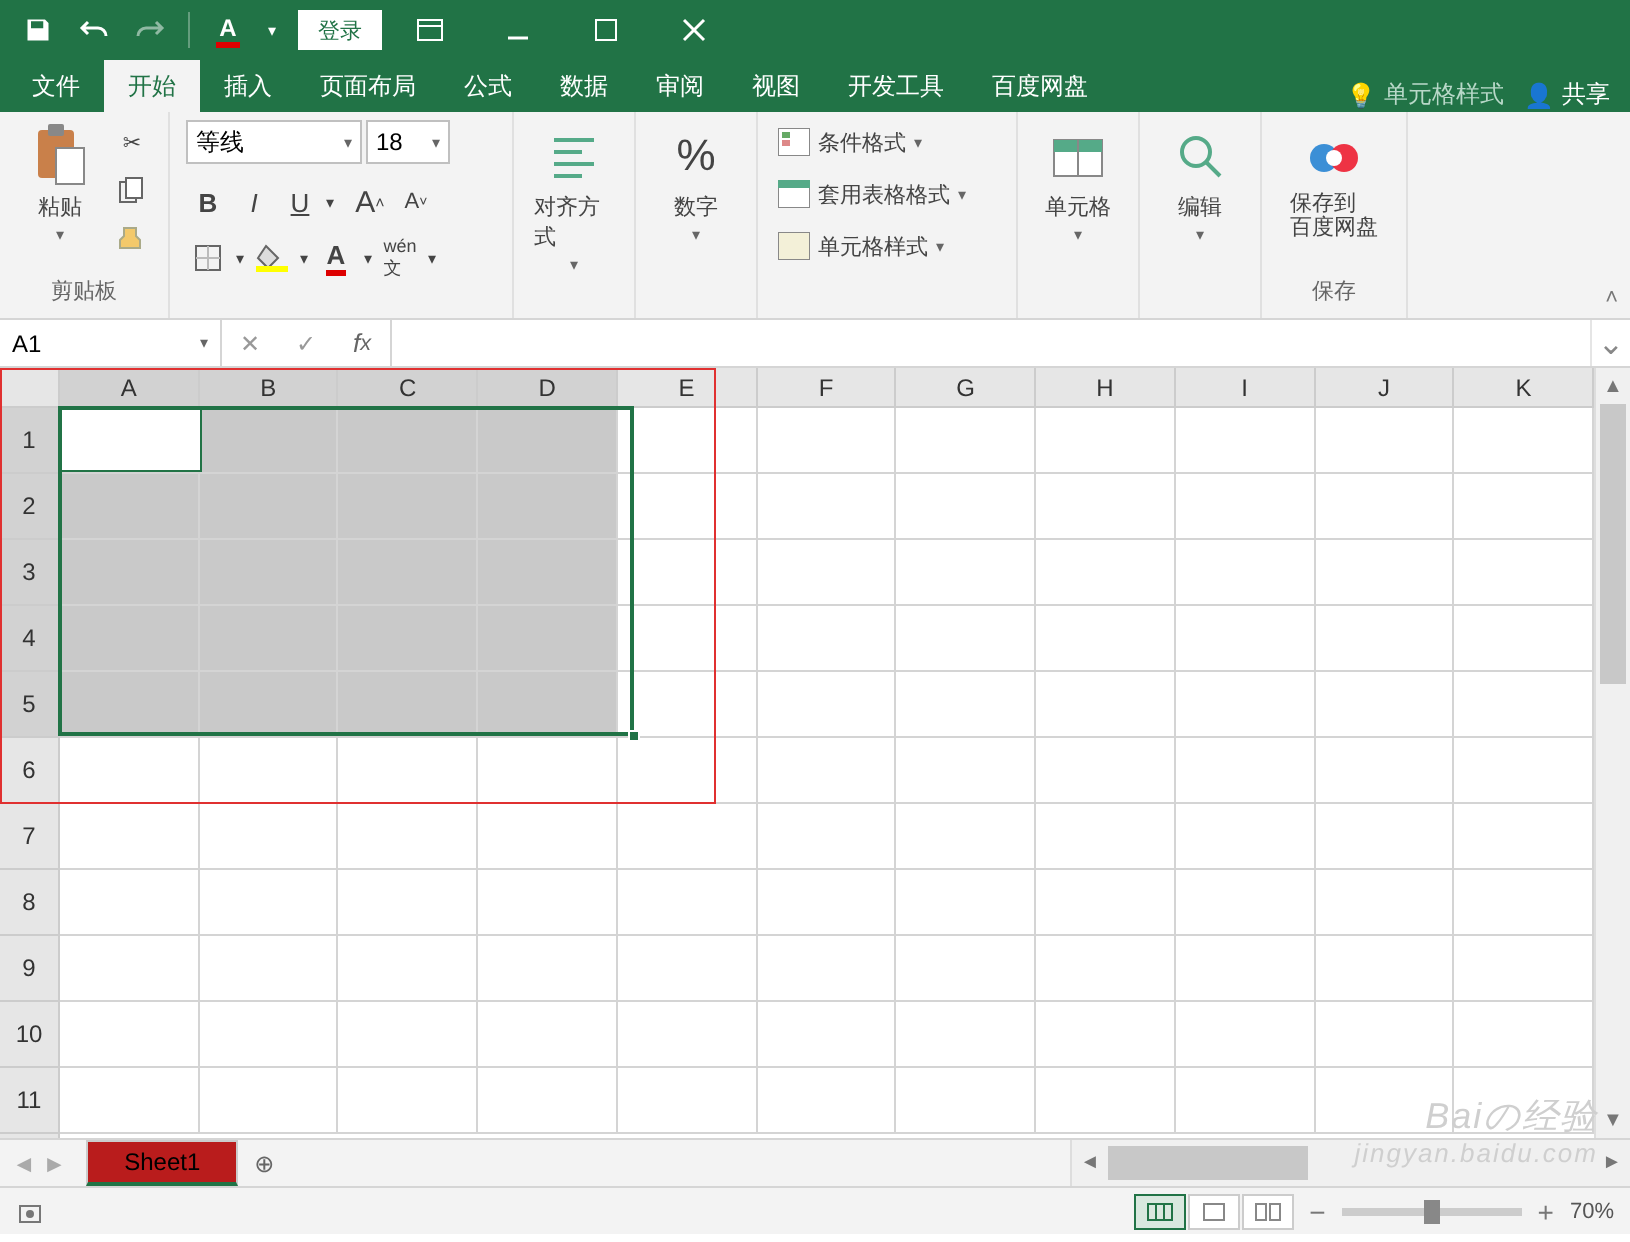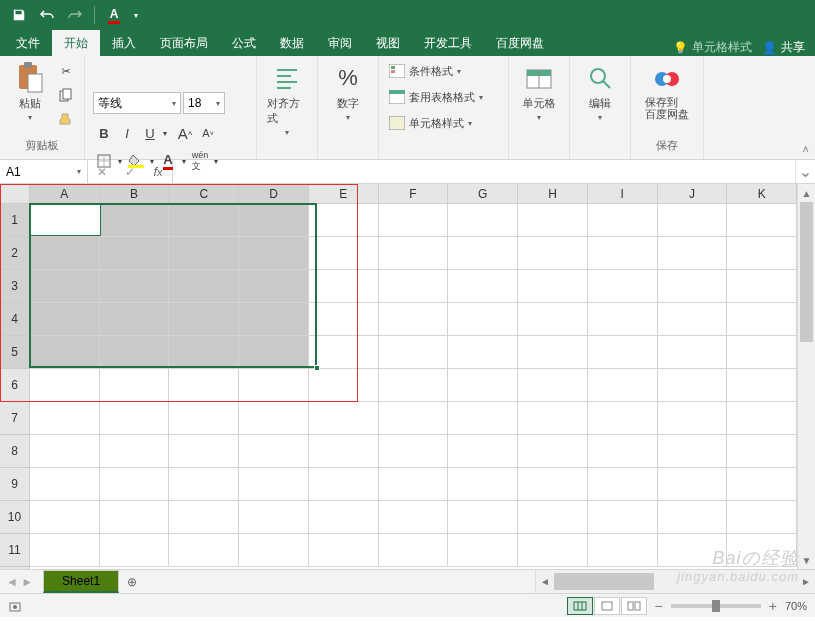--- a/index.html
+++ b/index.html
@@ -24,35 +24,35 @@
 .tell-me { display: flex; align-items: center; gap: 4px; color: #b8d8c8; font-size: 12px; }
 
 
 .ribbon { height: 104px; background: #f3f3f3; border-bottom: 1px solid #d5d5d5; display: flex; position: relative; }
 .group { border-right: 1px solid #e0e0e0; padding: 4px 8px 2px 8px; display: flex; flex-direction: column; }
 .group-body { flex: 1; display: flex; align-items: flex-start; gap: 4px; }
 .group-label { text-align: center; font-size: 11px; color: #666; padding: 2px 0 4px 0; position: relative; }
 .big-btn { display: flex; flex-direction: column; align-items: center; justify-content: center; width: 44px; padding: 2px; font-size: 11px; color: #444; gap: 2px; }
 .big-btn .ico { width: 32px; height: 32px; display: flex; align-items: center; justify-content: center; font-size: 24px; }
 .big-btn .lbl { font-size: 11px; }
-.font-row1 { display: flex; align-items: flex-end; gap: 2px; margin-top: 32px; }
+.font-row1 { display: flex; align-items: flex-end; gap: 2px; }
 .font-name { width: 88px; height: 22px; border: 1px solid #c0c0c0; background: #fff; font-size: 12px; padding: 0 4px; display: flex; align-items: center; justify-content: space-between; }
 .font-size { width: 42px; height: 22px; border: 1px solid #c0c0c0; background: #fff; font-size: 12px; padding: 0 4px; display: flex; align-items: center; justify-content: space-between; }
 .font-row2 { display: flex; align-items: center; gap: 1px; margin-top: 4px; }
 .fbtn { width: 22px; height: 22px; display: flex; align-items: center; justify-content: center; font-size: 13px; color: #444; }
 .font-row3 { display: flex; align-items: center; gap: 1px; margin-top: 2px; }
 .collapse-btn { position: absolute; right: 6px; bottom: 4px; font-size: 11px; color: #777; }
 
 .side-stack { display: flex; flex-direction: column; gap: 2px; }
 .sbtn { height: 22px; display: flex; align-items: center; font-size: 11px; color: #444; gap: 4px; padding: 0 2px; }
 .sbtn .sico { width: 16px; height: 16px; display: inline-flex; align-items: center; justify-content: center; }
 
 
 .formula-row { height: 24px; border-bottom: 1px solid #d5d5d5; display: flex; align-items: stretch; background: #fff; }
-.name-box { width: 88px; border-right: 1px solid #d5d5d5; display: flex; align-items: center; padding: 0 6px; font-size: 12px; justify-content: space-between; }
+.name-box { width: 111px; border-right: 1px solid #d5d5d5; display: flex; align-items: center; padding: 0 6px; font-size: 12px; justify-content: space-between; }
 .fx-btns { display: flex; align-items: center; border-right: 1px solid #d5d5d5; }
 .fx-btn { width: 28px; display: flex; align-items: center; justify-content: center; color: #999; font-size: 12px; }
 .fx-icon { width: 28px; display: flex; align-items: center; justify-content: center; font-style: italic; font-size: 13px; color: #666; }
 .fbar { flex: 1; }
 .fbar-exp { width: 20px; display: flex; align-items: center; justify-content: center; color: #888; border-left: 1px solid #e5e5e5; }
 
 
 .grid-wrap { position: relative; height: 385px; background: #fff; }
 .corner { position: absolute; left: 0; top: 0; width: 30px; height: 20px; background: #e6e6e6; border-right: 1px solid #ccc; border-bottom: 1px solid #ccc; }
 .col-headers { position: absolute; left: 30px; top: 0; right: 18px; height: 20px; display: flex; background: #e6e6e6; border-bottom: 1px solid #ccc; }
@@ -70,21 +70,21 @@
 .fill-handle { position: absolute; width: 6px; height: 6px; background: #217346; border: 1px solid #fff; }
 .red-box { position: absolute; border: 1px solid #e03030; pointer-events: none; }
 .vsb { position: absolute; right: 0; top: 0; width: 18px; bottom: 0; background: #f0f0f0; border-left: 1px solid #ddd; }
 .vsb .up, .vsb .dn { height: 18px; display: flex; align-items: center; justify-content: center; font-size: 10px; color: #777; }
 .vsb .track { position: absolute; top: 18px; bottom: 18px; left: 0; right: 0; }
 .vsb .thumb { position: absolute; top: 0; left: 2px; right: 2px; height: 140px; background: #c8c8c8; }
 
 
 .sheet-bar { height: 24px; border-top: 1px solid #d5d5d5; display: flex; align-items: stretch; background: #f3f3f3; font-size: 12px; }
 .sheet-nav { display: flex; align-items: center; padding: 0 6px; gap: 2px; color: #aaa; }
-.sheet-tab { background: #4d7c0f; border: 1px solid #ccc; border-bottom: 2px solid #217346; padding: 2px 18px; display: flex; align-items: center; margin-left: 4px; }
+.sheet-tab { background: #b91c1c; border: 1px solid #ccc; border-bottom: 2px solid #217346; padding: 2px 18px; display: flex; align-items: center; margin-left: 4px; }
 .sheet-add { width: 26px; display: flex; align-items: center; justify-content: center; color: #666; }
 .hsb { margin-left: auto; width: 280px; display: flex; align-items: center; background: #f0f0f0; border-left: 1px solid #ddd; }
 .hsb .btn { width: 18px; display: flex; align-items: center; justify-content: center; color: #777; font-size: 10px; }
 .hsb .track { flex: 1; position: relative; height: 100%; }
 .hsb .thumb { position: absolute; left: 0; top: 3px; bottom: 3px; width: 100px; background: #c8c8c8; }
 
 
 .status-bar { height: 24px; background: #f3f3f3; border-top: 1px solid #d5d5d5; display: flex; align-items: center; font-size: 11px; color: #555; padding: 0 8px; }
 .status-right { margin-left: auto; display: flex; align-items: center; gap: 8px; }
 .view-btns { display: flex; gap: 1px; }
@@ -117,20 +117,45 @@
         <svg width="16" height="12" viewBox="0 0 16 12">
           <path fill="none" stroke="#fff" stroke-width="1.5" d="M11 2l3 3-3 3M14 5H6a4 4 0 0 0-4 4"></path>
         </svg>
       </div>
     <div class="sep"></div>
     <div class="qbtn">
         <span style="font-weight:bold;border-bottom:3px solid #d00;padding:0 2px">A</span>
       </div>
     <div class="qbtn" style="width:14px">
         <span style="font-size:8px">▾</span>
+      </div>
+  </div>
+  <div class="title-right">
+    <div class="login-btn">登录</div>
+    <div class="win-btn">
+        <svg width="14" height="12">
+          <rect x="1" y="1" width="12" height="10" fill="none" stroke="#fff"></rect>
+          <line x1="1" y1="4" x2="13" y2="4" stroke="#fff"></line>
+        </svg>
+      </div>
+    <div class="win-btn">
+        <svg width="12" height="12">
+          <line x1="1" y1="10" x2="11" y2="10" stroke="#fff" stroke-width="1.5"></line>
+        </svg>
+      </div>
+    <div class="win-btn">
+        <svg width="12" height="12">
+          <rect x="1" y="1" width="10" height="10" fill="none" stroke="#fff"></rect>
+        </svg>
+      </div>
+    <div class="win-btn">
+        <svg width="12" height="12">
+          <line x1="1" y1="1" x2="11" y2="11" stroke="#fff" stroke-width="1.5"></line>
+          <line x1="11" y1="1" x2="1" y2="11" stroke="#fff" stroke-width="1.5"></line>
+        </svg>
       </div>
   </div>
 </div>
 
 <div class="tabs">
   <div class="tab file">文件</div>
   <div class="tab active">开始</div>
   <div class="tab">插入</div>
   <div class="tab">页面布局</div>
   <div class="tab">公式</div>

